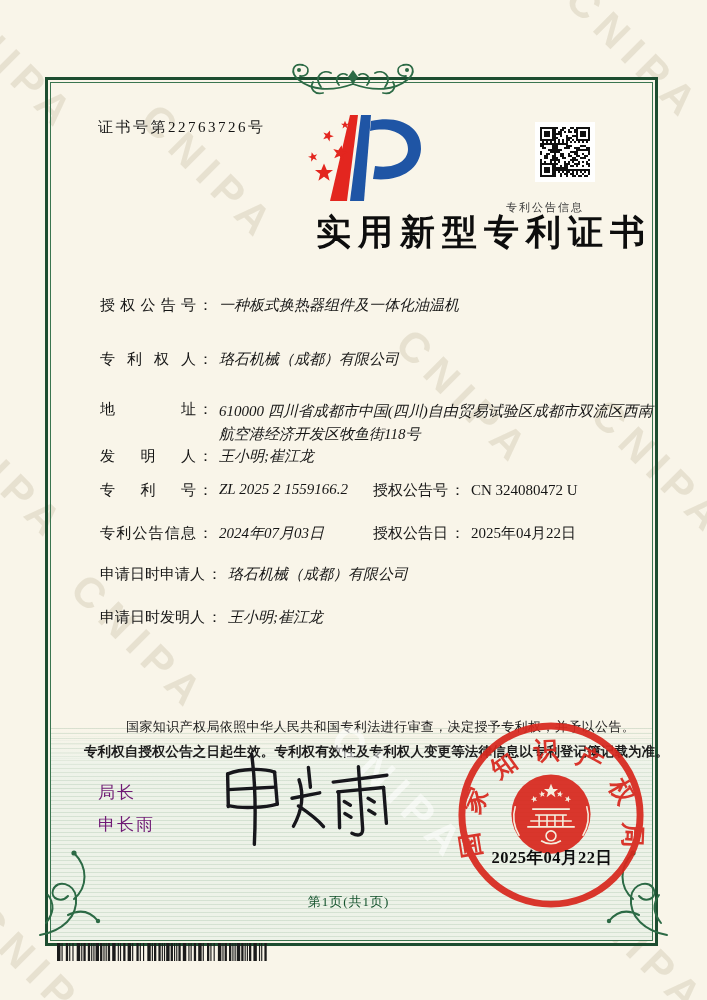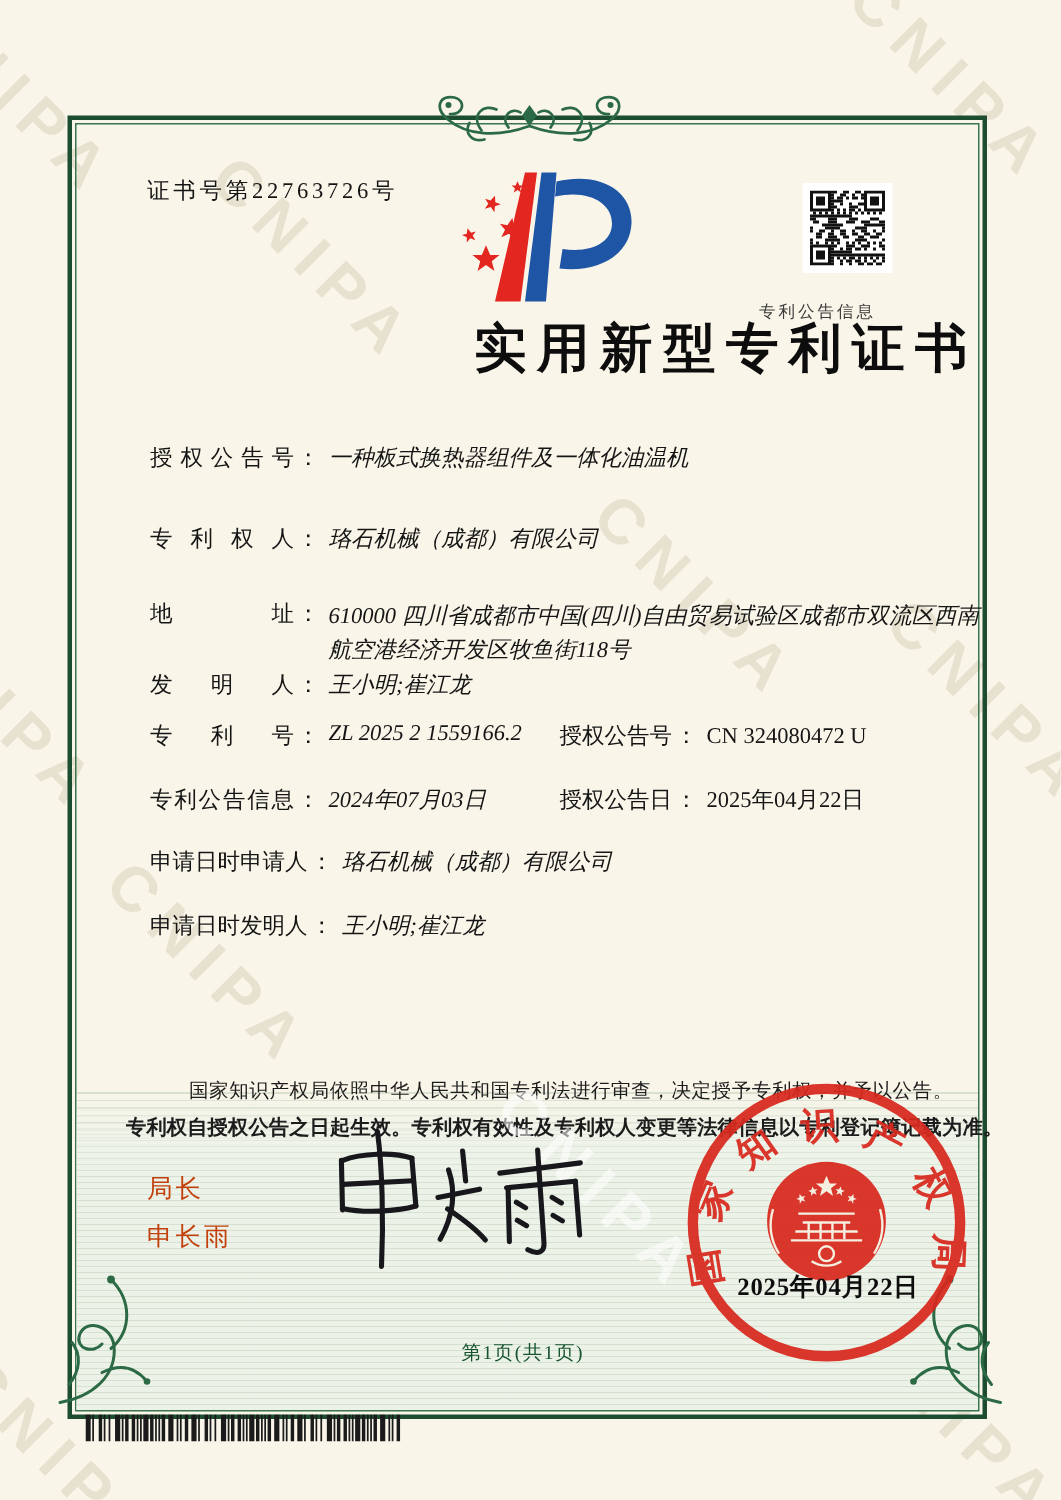--- a/index.html
+++ b/index.html
@@ -59,21 +59,21 @@
   .row .colon{display:inline-block;margin:0 6px 0 2px;vertical-align:top;}
   .row .val{display:inline-block;vertical-align:top;font-style:italic;}
   .row .val.wrap{white-space:normal;width:438px;line-height:23px;}
   .rrow{position:absolute;left:373px;font-size:15px;z-index:2;white-space:nowrap;}
   .rrow .colon{margin:0 6px 0 2px;}
   .statement{position:absolute;left:84px;top:678px;z-index:2;color:#1c1c1c;margin-top:36px;}
   .statement .l1{padding-left:42px;font-size:13px;letter-spacing:.4px;white-space:nowrap;line-height:25px;}
   .statement .l2{font-size:13.5px;letter-spacing:.1px;white-space:nowrap;line-height:25px;font-weight:bold;}
   .signer{
     position:absolute;left:98px;z-index:4;
-    font-family:"Liberation Sans", sans-serif;font-size:17px;color:#c2410c;letter-spacing:2px;
+    font-family:"Liberation Sans", sans-serif;font-size:17px;color:#701a75;letter-spacing:2px;
   }
   .sig{position:absolute;left:192px;top:746px;width:210px;height:105px;z-index:4;transform:rotate(-3deg);}
   .seal{position:absolute;left:452px;top:719px;width:198px;height:198px;z-index:5;opacity:.93;}
   .seal-date{
     position:absolute;left:462px;top:847px;width:180px;text-align:center;z-index:6;
     font-size:16.5px;font-weight:bold;color:#0e0e0e;letter-spacing:.5px;
   }
   .page-footer{
     position:absolute;left:45px;top:893px;width:607px;text-align:center;
     font-size:13px;color:#14532d;z-index:4;letter-spacing:1px;

